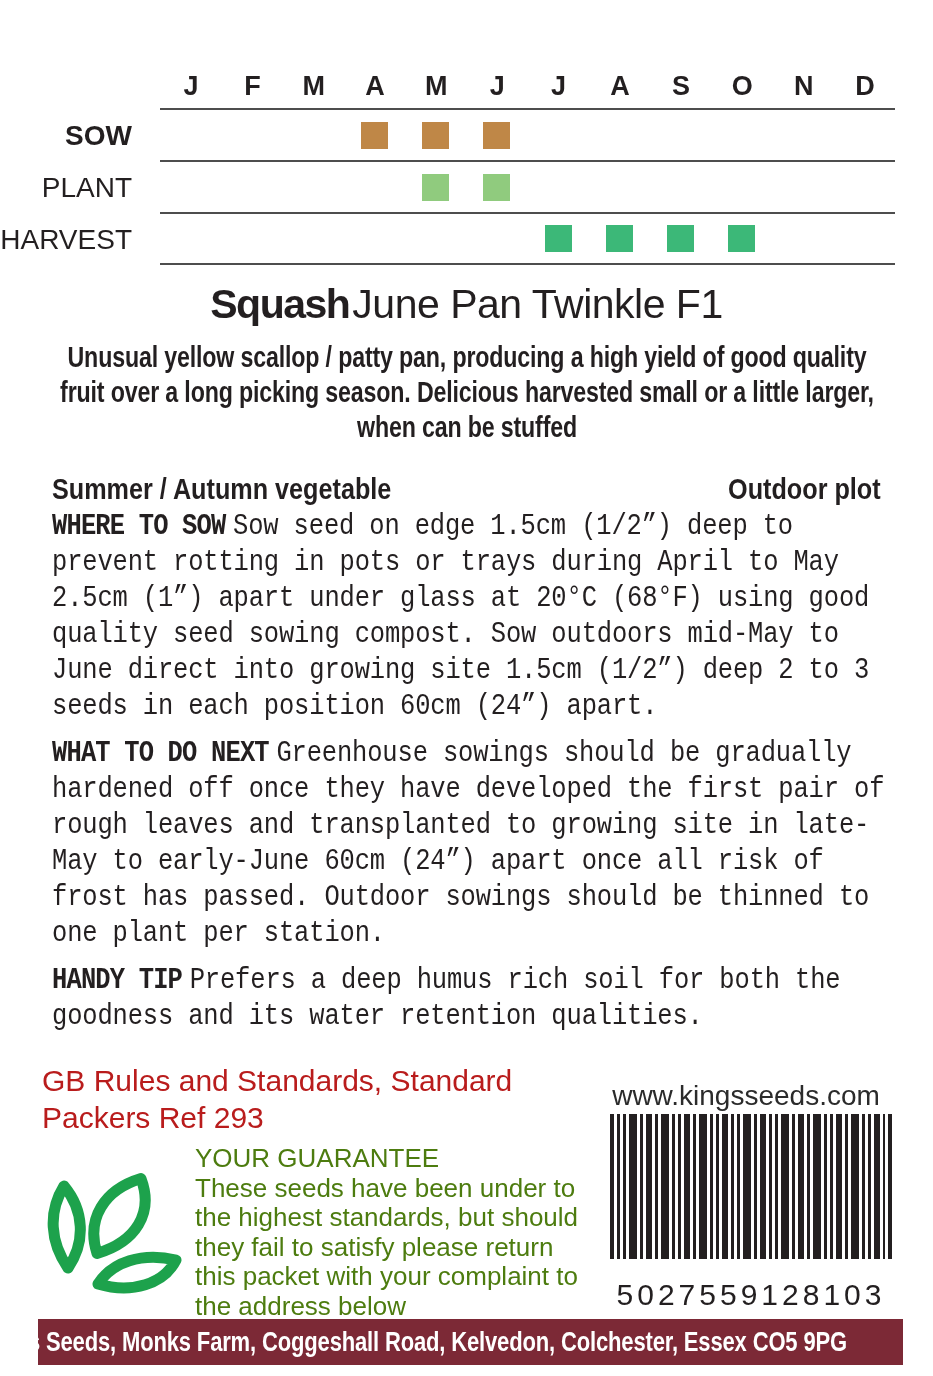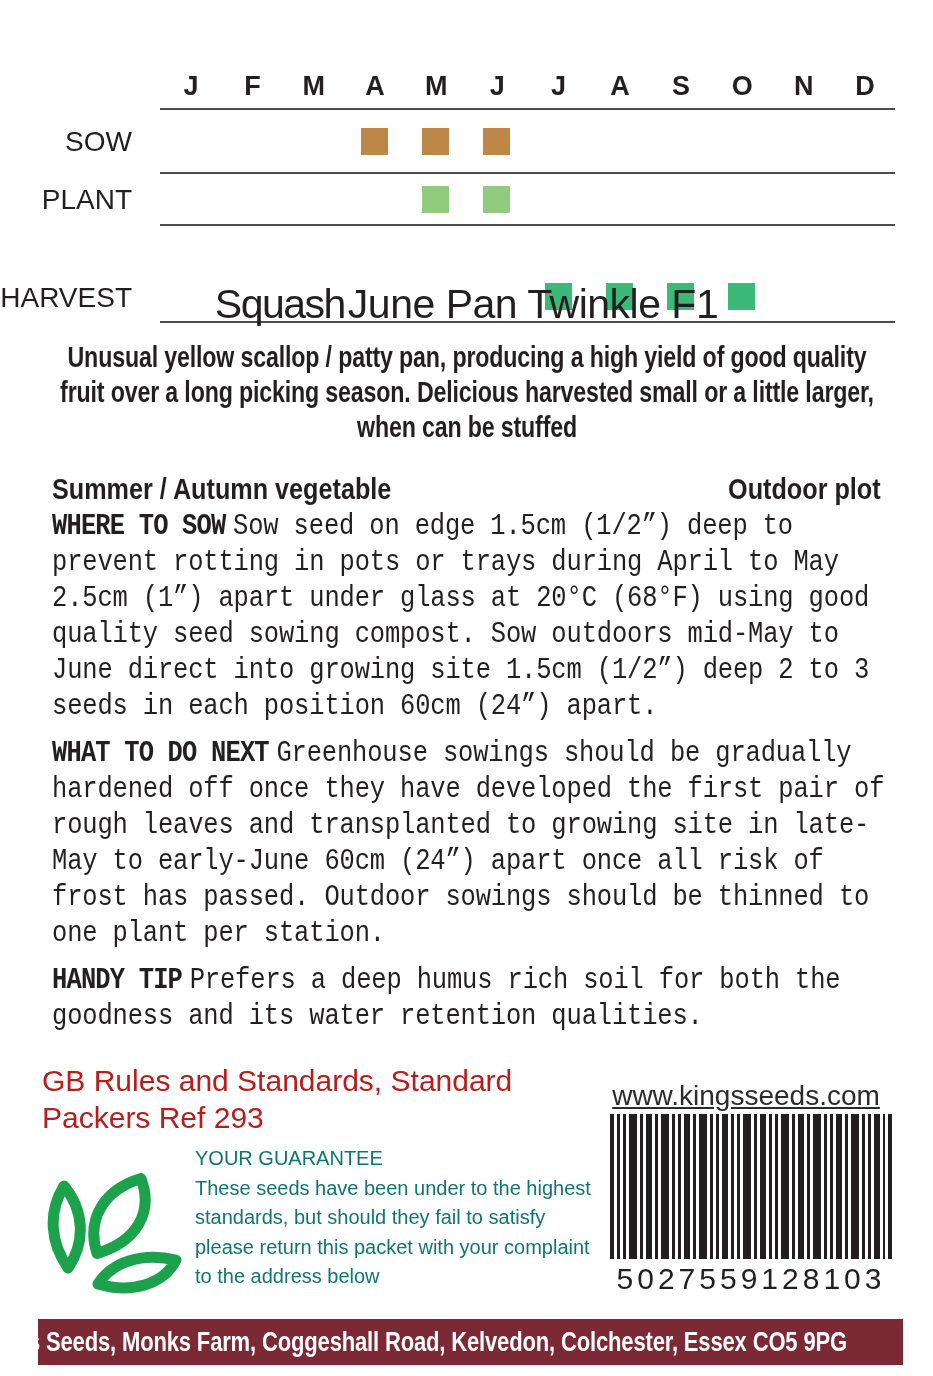--- a/index.html
+++ b/index.html
@@ -24,32 +24,32 @@
     width: 735px; display: flex;
     border-bottom: 2px solid #4d4d4d;
   }
   .months-row .cal-track { border-bottom: 2px solid #4d4d4d; }
   .mcell {
     flex: 1; display: flex; align-items: center; justify-content: center;
     position: relative;
   }
   .months-row { height: 46px; }
   .months-row .mcell { font-weight: bold; font-size: 27px; letter-spacing: -1px; }
-  .row-sow { height: 64px; }
+  .row-sow { height: 52px; font-weight: bold; }
   .row-plant { height: 52px; text-align: center; }
-  .row-harvest { height: 51px; margin-top: 46px; }
+  .row-harvest { height: 51px; }
   .sq { width: 27px; height: 27px; display: block; }
 
   
   .title {
     position: absolute; top: 281px; left: 0; width: 933px;
     text-align: center; font-size: 41px; font-weight: normal;
     letter-spacing: -0.5px;
   }
-  .title .variety { font-weight: normal; letter-spacing: -1.5px; margin-right: 3px; }
+  .title .variety { font-weight: bold; letter-spacing: -1.5px; margin-right: 3px; }
 
   .description {
     position: absolute; top: 340px; left: -63px; width: 1060px;
     transform: scaleX(0.80); transform-origin: center top;
     text-align: center; font-weight: bold;
     font-size: 29px; line-height: 35px; letter-spacing: -0.2px;
   }
 
   
   .meta-season {
@@ -72,34 +72,34 @@
   }
   .section .heading { font-weight: bold; letter-spacing: -1px; margin-right: 9px; }
 
   
   .standards {
     position: absolute; top: 1062px; left: 42px; width: 478px;
     font-size: 30px; line-height: 37px; color: #b91c1c;
   }
   .website {
     position: absolute; top: 1080px; left: 598px; width: 296px;
-    text-align: center; font-size: 28px; color: #2b2b2b; text-decoration: underline;
+    text-align: center; font-size: 28px; color: #2b2b2b;
   }
   .barcode { position: absolute; top: 1114px; left: 610px; width: 282px; }
   .barcode svg { display: block; }
   .barcode-digits {
-    margin-top: 3px; text-align: center;
+    margin-top: 19px; text-align: center;
     font-size: 30px; letter-spacing: 4px; color: #231f20;
   }
 
   .leaf-logo { position: absolute; top: 1172px; left: 34px; }
 
   .guarantee {
     position: absolute; top: 1144px; left: 195px; width: 396px;
-    font-size: 20px; line-height: 29.5px; color: #0f766e;
+    font-size: 26px; line-height: 29.5px; color: #4d7c0f;
   }
   .guarantee .g-title { display: block; }
 
   
   .address-bar {
     position: absolute; top: 1319px; left: 38px; width: 865px; height: 46px;
     display: flex; align-items: center; justify-content: center;
     overflow: visible;
   }
   .address-text {

